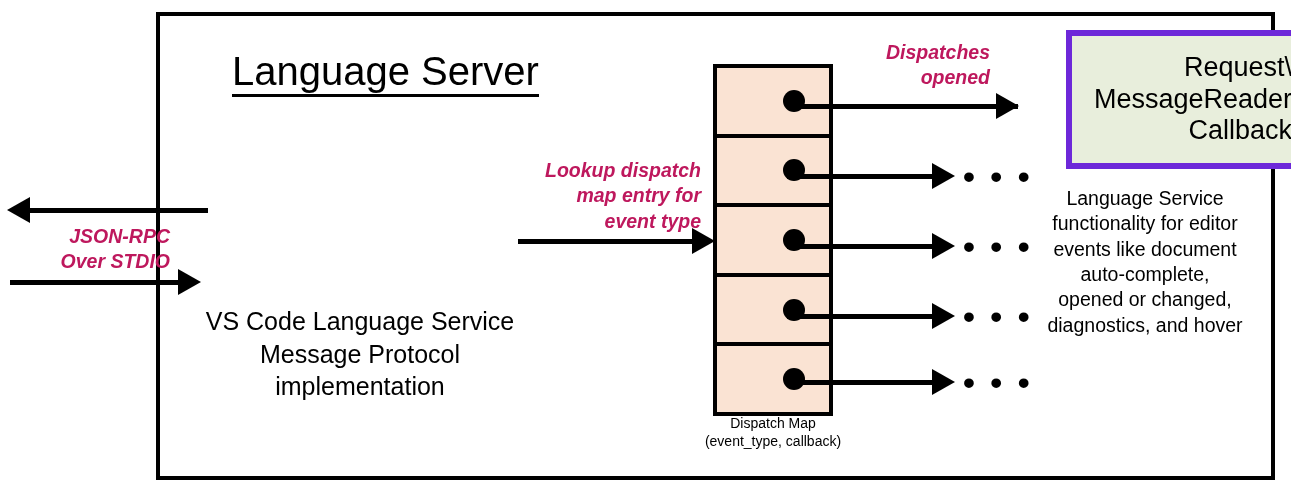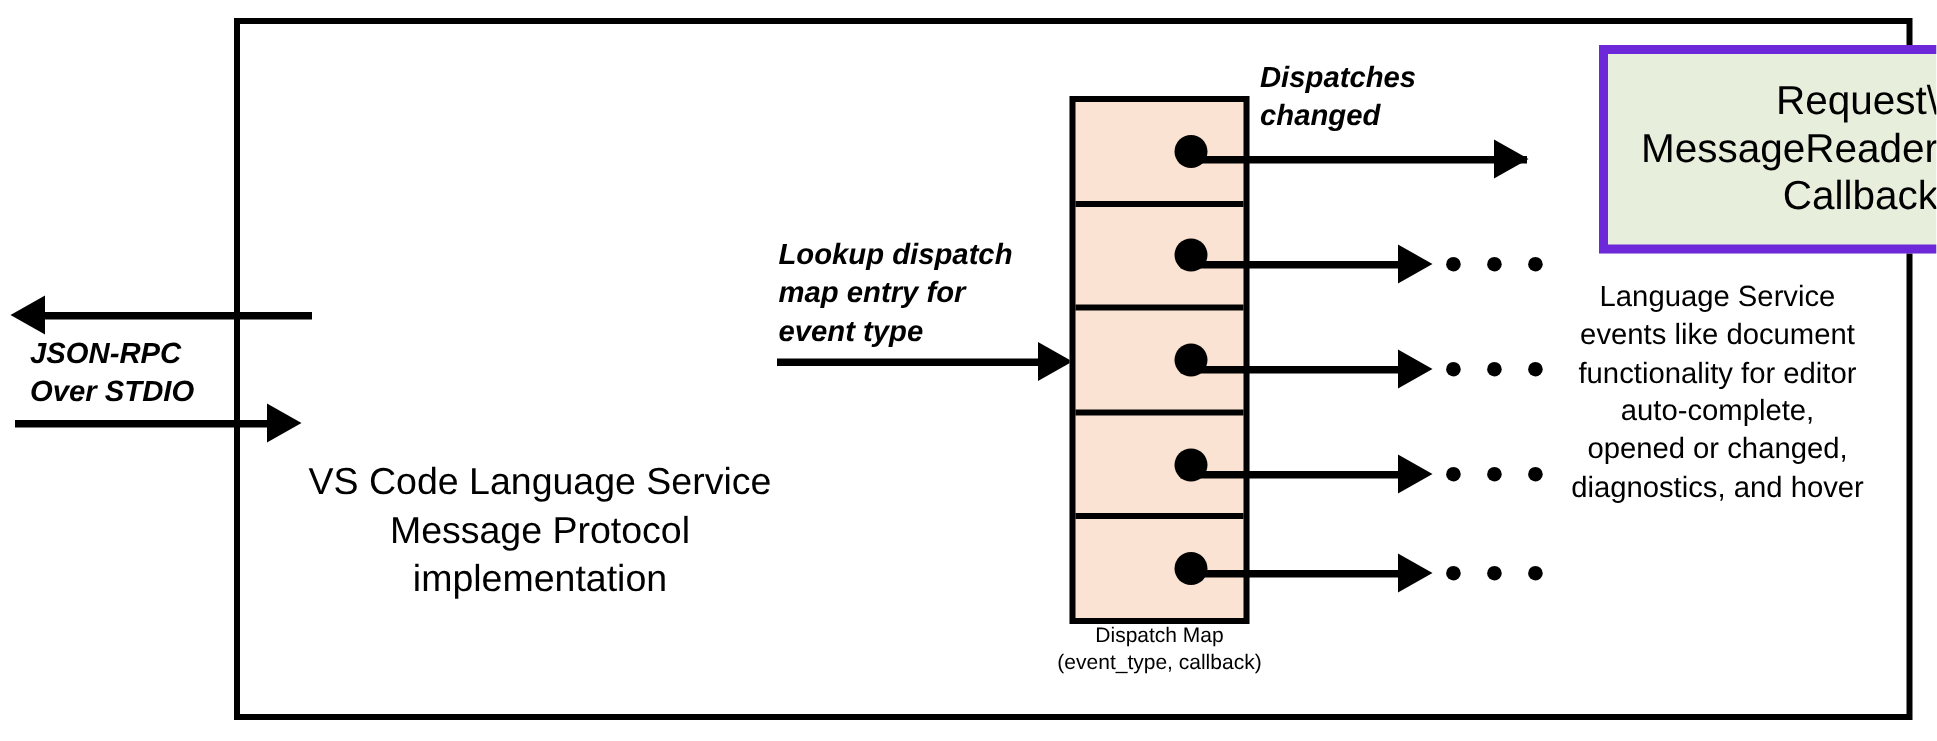--- a/index.html
+++ b/index.html
@@ -93,22 +93,22 @@
     left: 1010px;
     top: 186px;
     width: 270px;
     font-size: 19.5px;
   }
 
   
   .edge-label {
     font-style: italic;
     font-weight: 600;
-    color: #000000;
-    text-align: left;
+    color: #be185d;
+    text-align: right;
     line-height: 1.3;
     font-size: 19.5px;
   }
   #jsonrpc-label {
     left: 20px;
     top: 224px;
     width: 150px;
   }
   #lookup-label {
     left: 519px;
@@ -176,20 +176,21 @@
     line-height: 1;
   }
 </style>
 </head>
 <body>
 
 <div id="canvas">
 
   <div class="abs" id="outer-border"></div>
 
+  <div class="abs" id="page-title">Language Server</div>
 
   <div class="abs h-line" style="left:30px; top:208px; width:178px;"></div>
   <div class="abs arrow-left" style="left:7px; top:197px;"></div>
 
   <div class="abs h-line" style="left:10px; top:280px; width:170px;"></div>
   <div class="abs arrow-right" style="left:178px; top:269px;"></div>
 
   <div class="abs edge-label" id="jsonrpc-label">
     <div>JSON-RPC</div>
     <div>Over STDIO</div>
@@ -227,21 +228,21 @@
   </div>
   <div class="abs caption" id="dispatchmap-caption">
     <div>Dispatch Map</div>
     <div>(event_type, callback)</div>
   </div>
 
   <div class="abs h-line" style="left:787px; top:104px; width:231px;"></div>
   <div class="abs arrow-right" style="left:996px; top:93px;"></div>
   <div class="abs edge-label" id="dispatches-label">
     <div>Dispatches</div>
-    <div>changed</div>
+    <div>opened</div>
   </div>
 
   <div class="abs h-line" style="left:787px; top:174px; width:150px;"></div>
   <div class="abs arrow-right" style="left:932px; top:163px;"></div>
   <div class="abs ellipsis" style="left:963px; top:159px;">• • •</div>
 
   <div class="abs h-line" style="left:787px; top:244px; width:150px;"></div>
   <div class="abs arrow-right" style="left:932px; top:233px;"></div>
   <div class="abs ellipsis" style="left:963px; top:229px;">• • •</div>
 
@@ -255,20 +256,20 @@
 
   <div class="abs node-box" id="callback-box">
     <div>
       <div>Request\</div>
       <div>MessageReader</div>
       <div>Callback</div>
     </div>
   </div>
   <div class="abs caption" id="callback-caption">
     <div>Language Service</div>
+    <div>functionality for editor</div>
     <div>events like document</div>
-    <div>functionality for editor</div>
     <div>auto-complete,</div>
     <div>opened or changed,</div>
     <div>diagnostics, and hover</div>
   </div>
 
 </div>
 
 </body></html>

